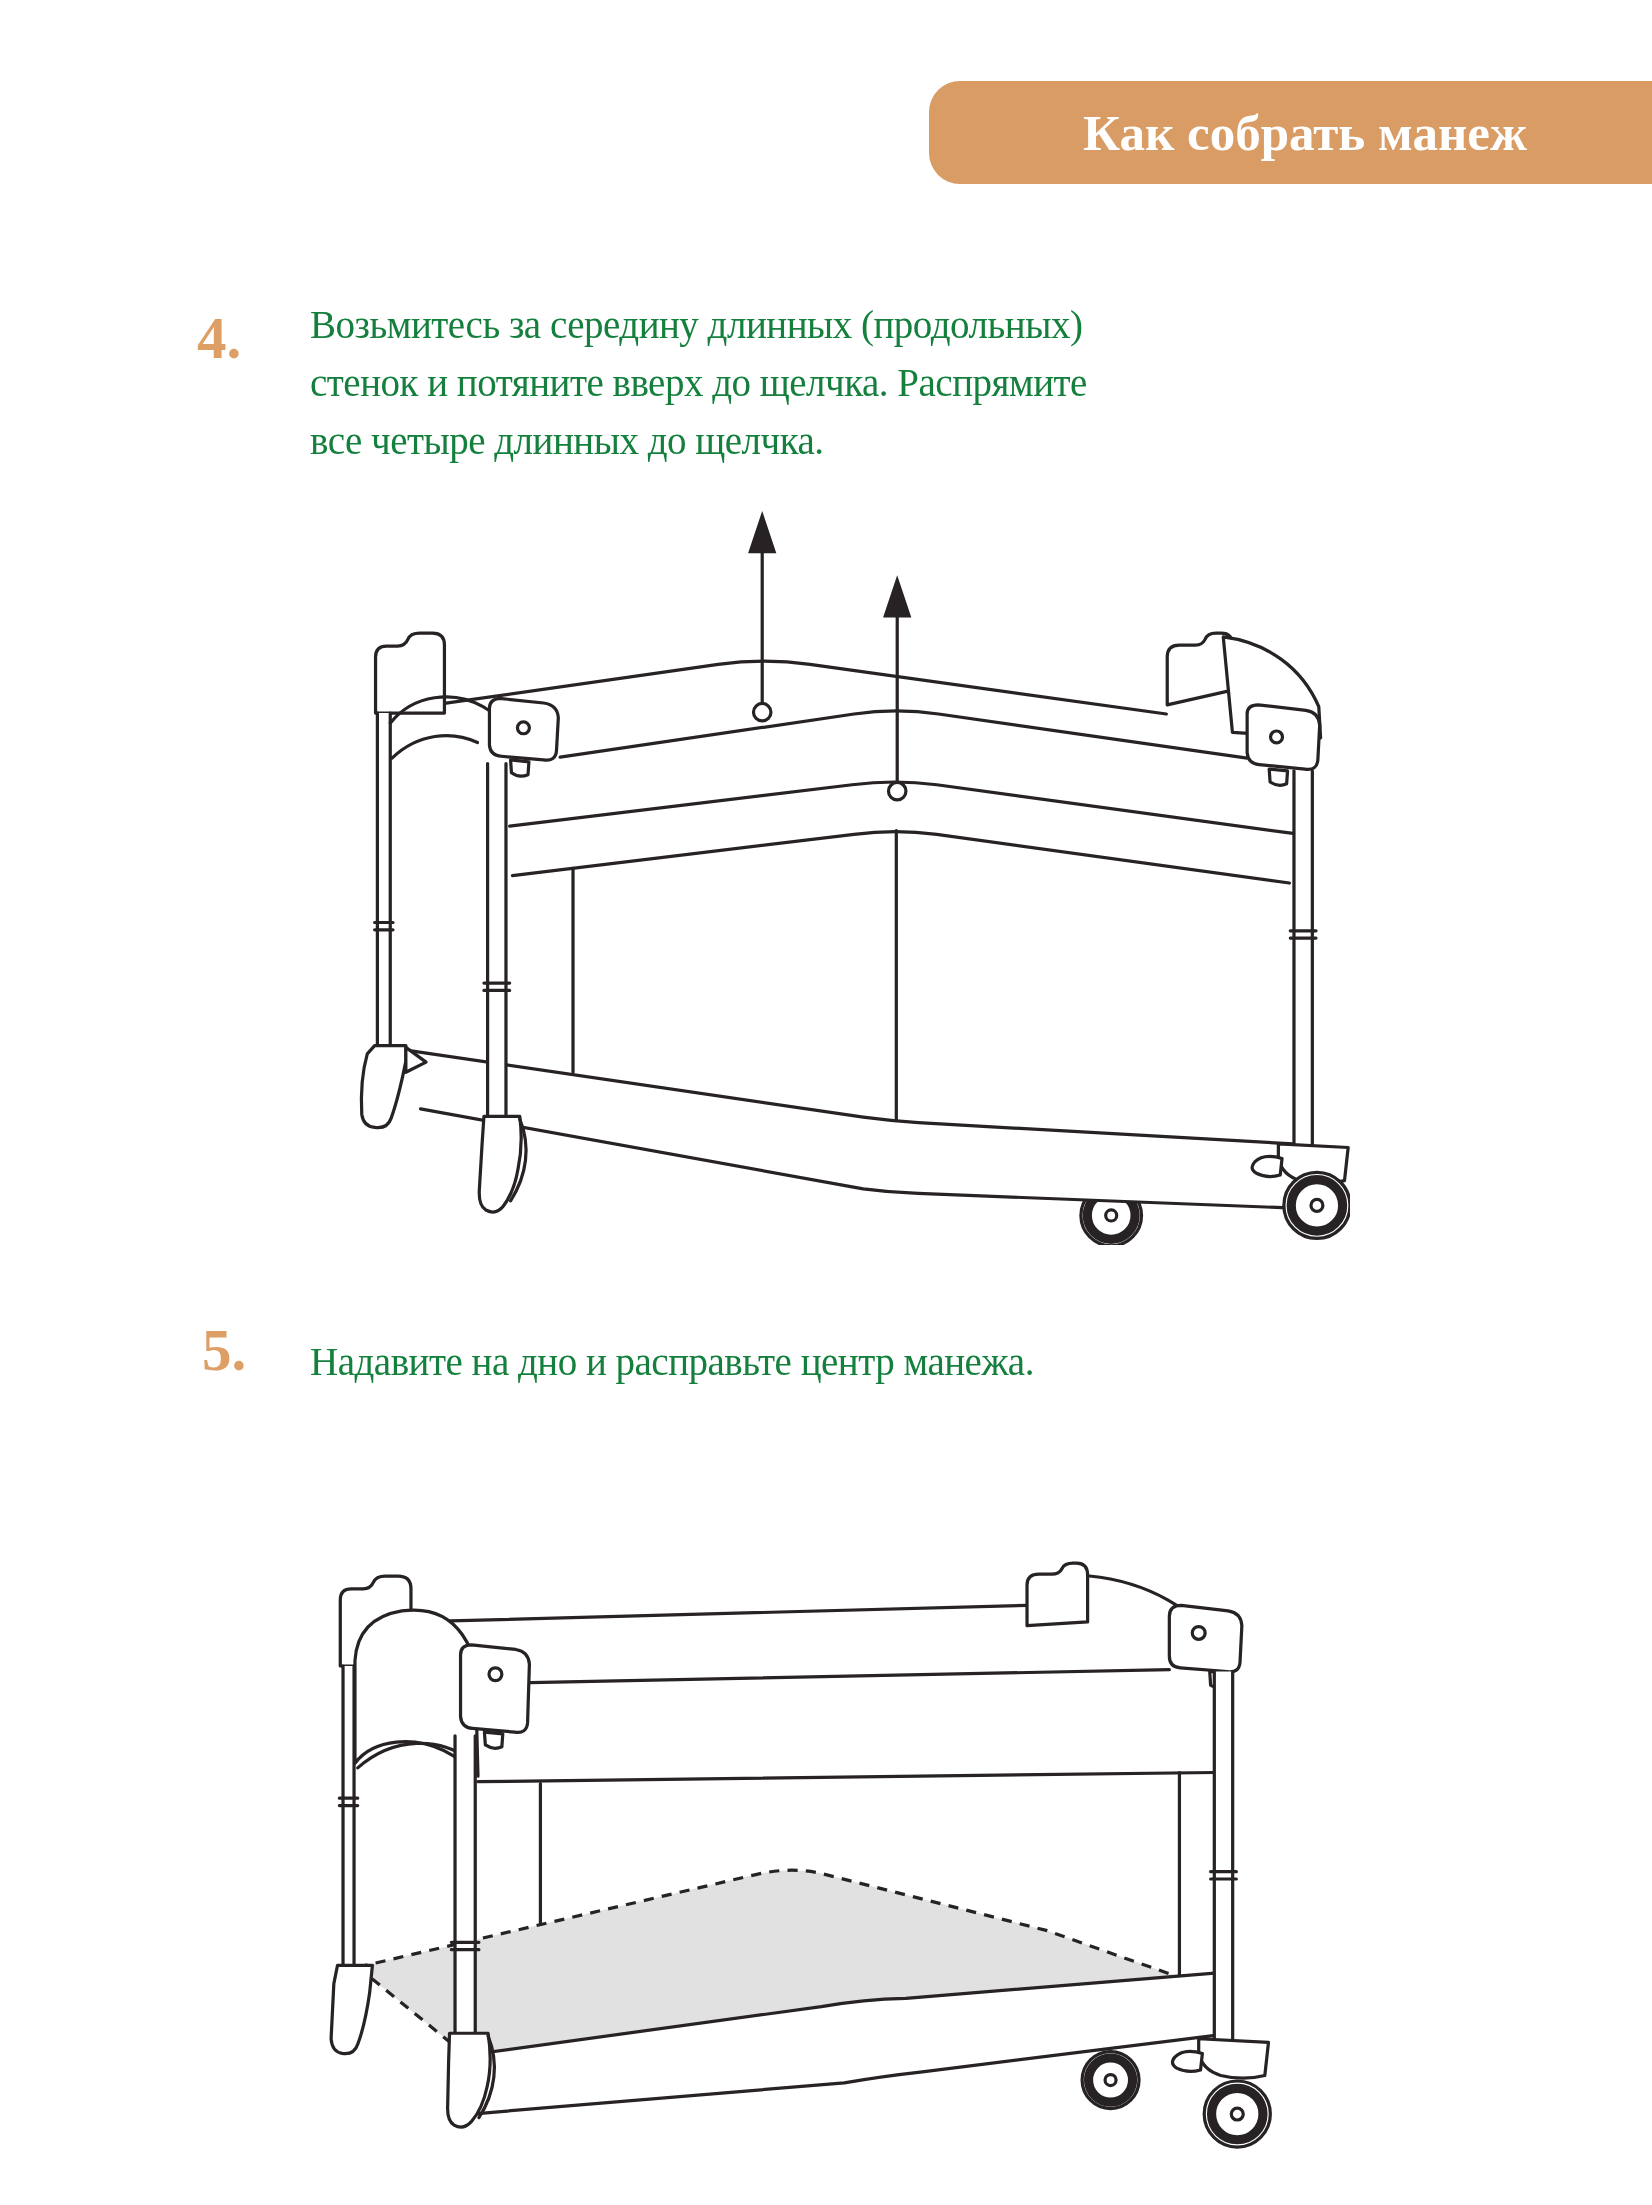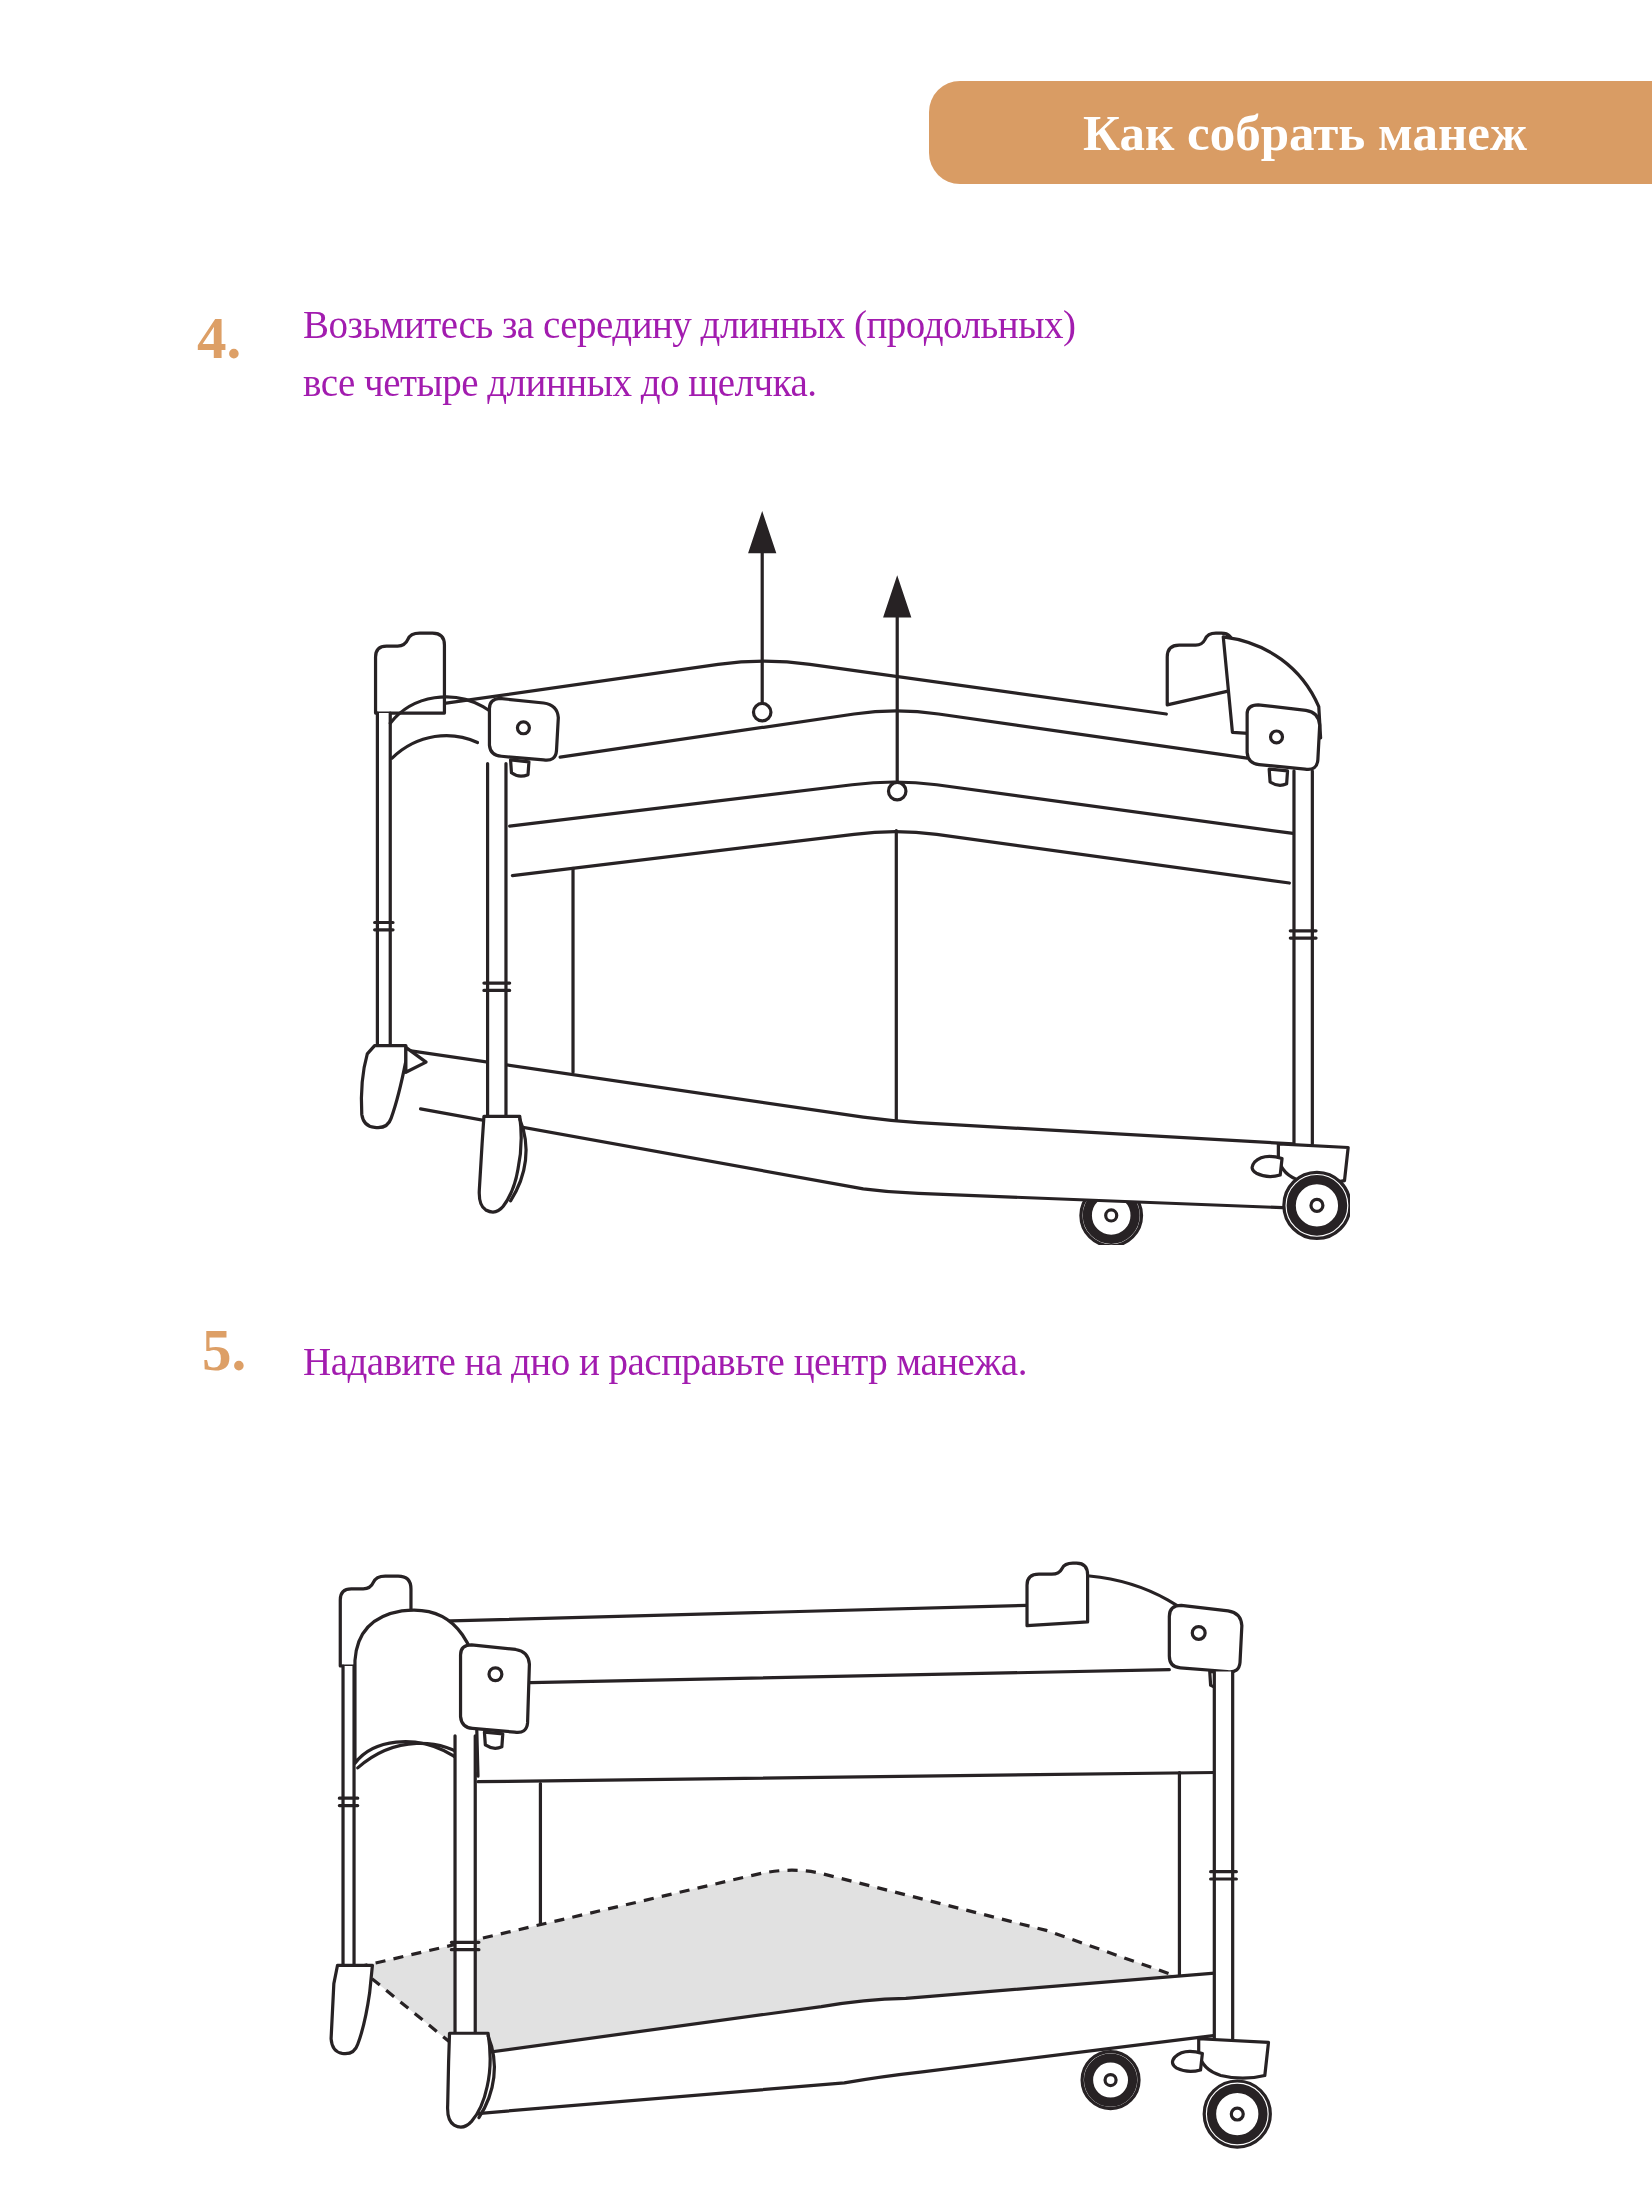--- a/index.html
+++ b/index.html
@@ -21,23 +21,24 @@
   .banner-label{
     color:#ffffff;font-size:51px;font-weight:bold;letter-spacing:0px;
   }
   .step-number{
     position:absolute;
     color:#dd9f66;
     font-size:59px;font-weight:bold;line-height:59px;
   }
   .step-text{
     position:absolute;
-    color:#a21caf;
+    color:#15803d;
     font-size:39px;line-height:58px;letter-spacing:-0.5px;
     white-space:nowrap;
+    margin-left:7px;
   }
   #step4-number{left:197px;top:309px;}
   #step4-text{left:303px;top:296px;}
   #step5-number{left:202px;top:1321px;}
   #step5-text{left:303px;top:1333px;text-align:center;}
   .illu{position:absolute;}
   #illu1{left:303px;top:510px;width:1047px;height:735px;}
   #illu2{left:220px;top:1552px;width:1166px;height:654px;}
   svg .ln{fill:none;stroke:#272224;stroke-width:3.5;stroke-linecap:round;stroke-linejoin:round;}
   svg .fw{fill:#ffffff;stroke:#272224;stroke-width:3.5;stroke-linecap:round;stroke-linejoin:round;}
@@ -51,20 +52,21 @@
 
 <div id="page">
 
   <div class="banner">
     <span class="banner-label">Как собрать манеж</span>
   </div>
 
   <div class="step-number" id="step4-number">4.</div>
   <div class="step-text" id="step4-text">
     <div>Возьмитесь за середину длинных (продольных)</div>
+    <div>стенок и потяните вверх до щелчка. Распрямите</div>
     <div>все четыре длинных до щелчка.</div>
   </div>
 
   <svg id="illu1" class="illu" viewBox="0 0 1140 800">
 
     <path class="ln" d="M150,211 L452,168 Q502,161 552,168 L940,222"></path>
 
     <path class="fw" d="M79,221 L79,160 Q79,148 91,148 L103,148 Q111,148 114,141 Q117,134 127,134 L141,134 Q154,134 154,147 L154,221 Z"></path>
 
     <path class="fwn" d="M81,221 L95,221 L95,583 L81,583 Z"></path>

